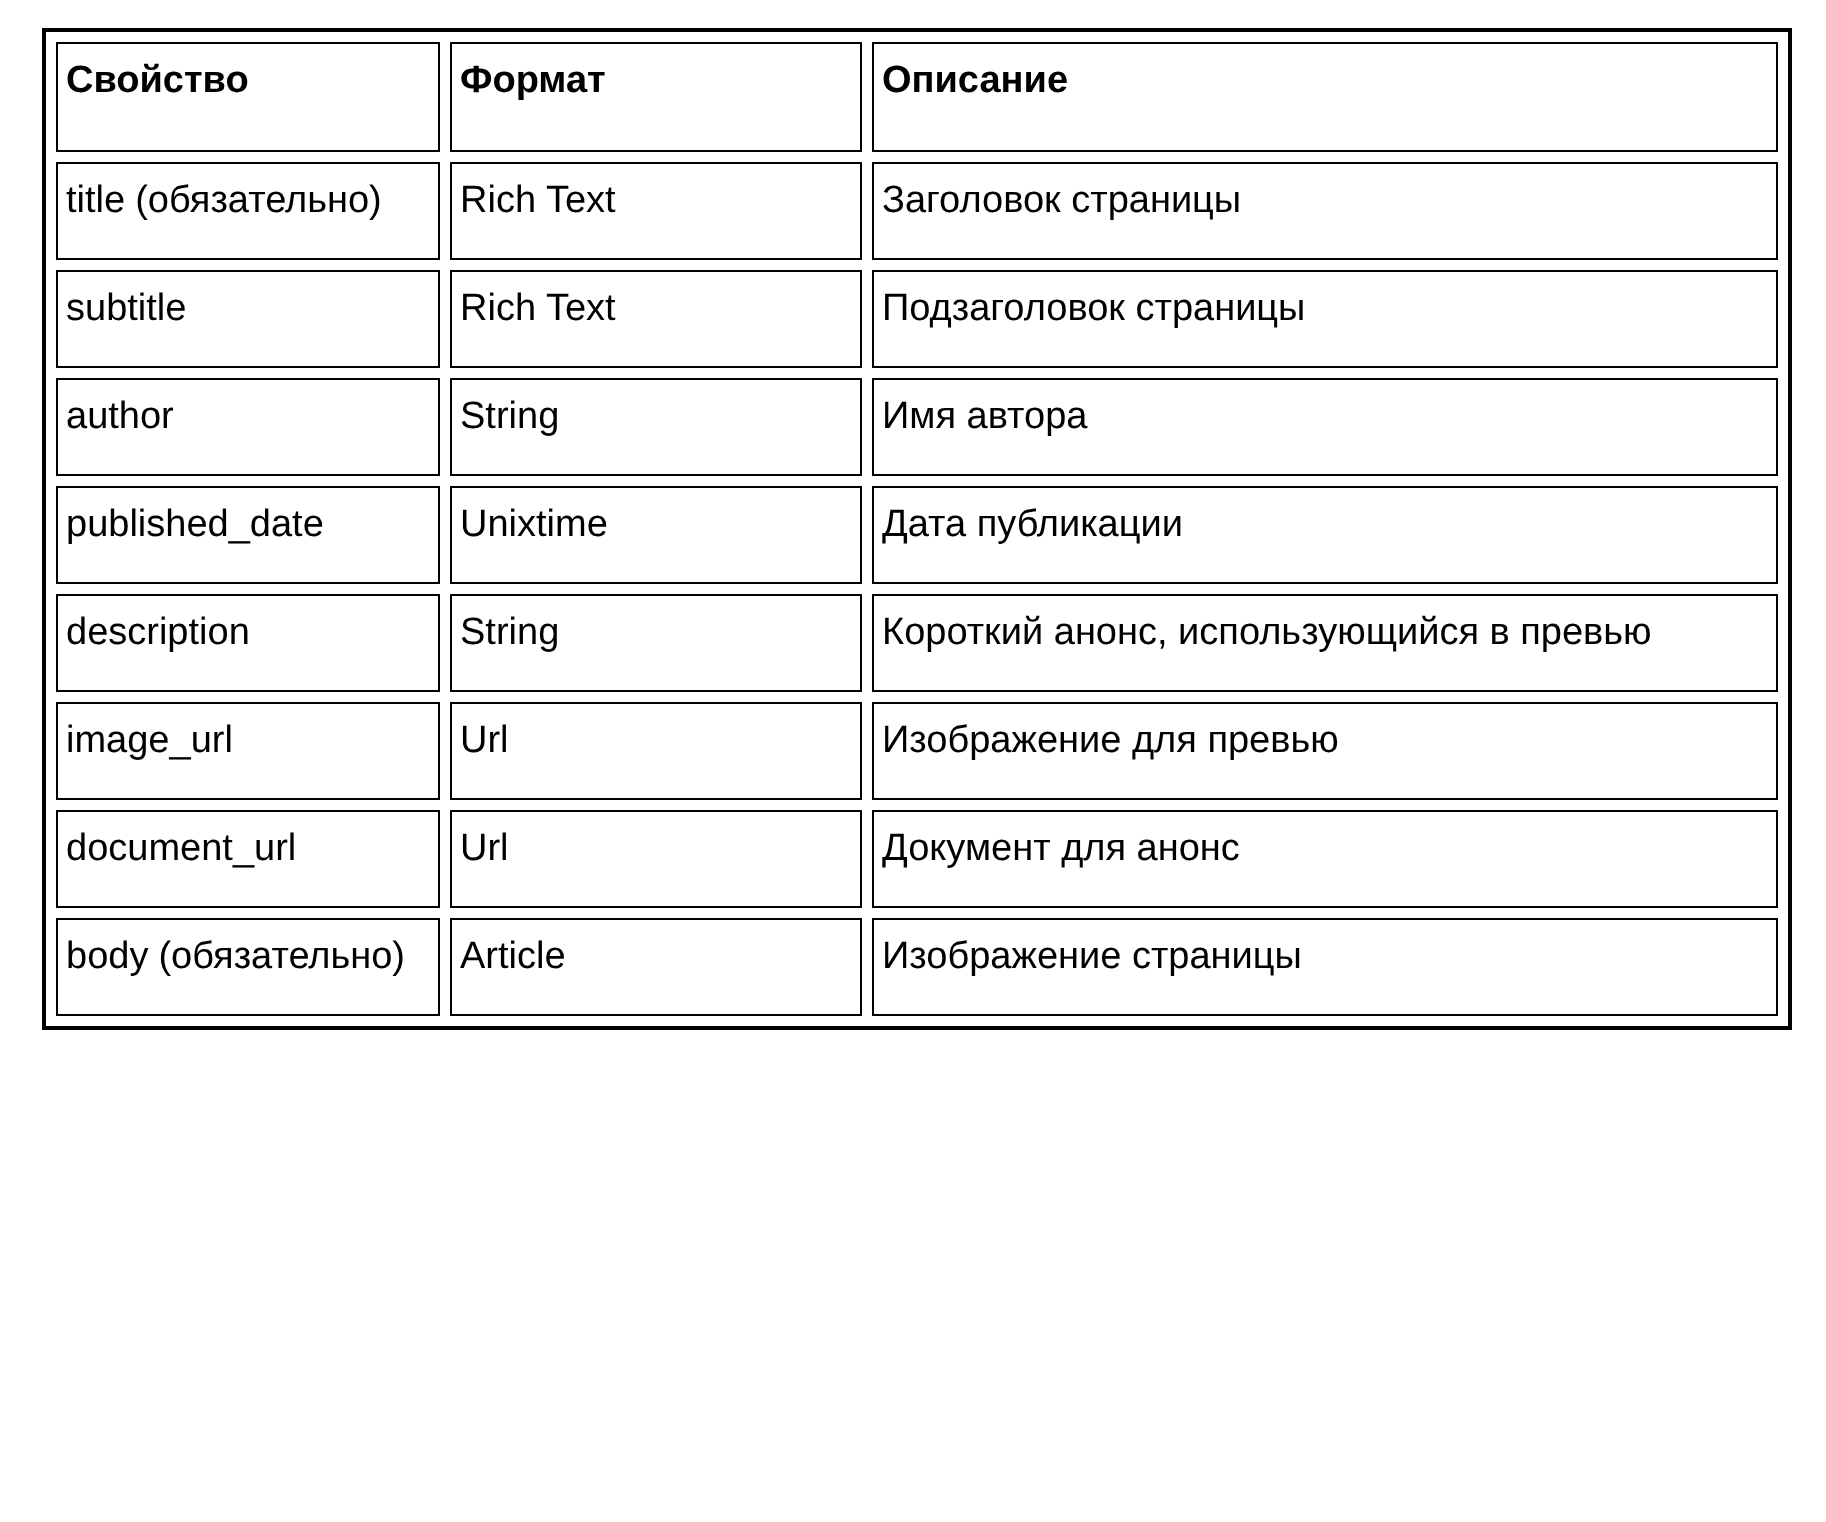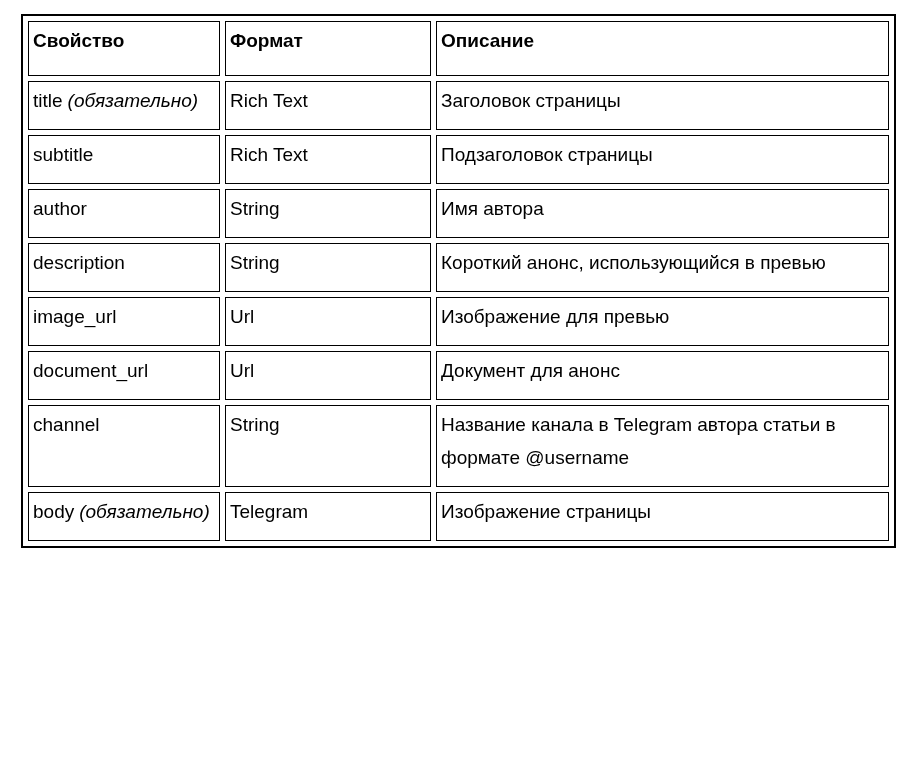--- a/index.html
+++ b/index.html
@@ -36,21 +36,20 @@
     word-wrap: break-word;
   }
   table.props tr.head td {
     font-weight: bold;
     padding-bottom: 18px;
   }
   col.c-prop   { width: 192px; }
   col.c-format { width: 206px; }
   col.c-desc   { width: 453px; }
   .note:not(:empty) {
-    font-style: italic;
     margin-left: 5px;
   }
 </style>
 </head>
 <body>
 
 <div class="page">
   <table class="props">
     <colgroup>
       <col class="c-prop">
@@ -82,20 +81,27 @@
 
   <tr>
     <td>
       <span>author</span><span class="note"></span>
     </td>
     <td>String</td>
     <td>Имя автора</td>
   </tr>
 
 
+  <tr>
+    <td>
+      <span>published_date</span><span class="note"></span>
+    </td>
+    <td>Unixtime</td>
+    <td>Дата публикации</td>
+  </tr>
 
   <tr>
     <td>
       <span>description</span><span class="note"></span>
     </td>
     <td>String</td>
     <td>Короткий анонс, использующийся в превью</td>
   </tr>
 
   <tr>
@@ -107,31 +113,24 @@
   </tr>
 
   <tr>
     <td>
       <span>document_url</span><span class="note"></span>
     </td>
     <td>Url</td>
     <td>Документ для анонс</td>
   </tr>
 
-  <tr>
-    <td>
-      <span>channel</span><span class="note"></span>
-    </td>
-    <td>String</td>
-    <td>Название канала в Telegram автора статьи в формате @username</td>
-  </tr>
 
 
   <tr>
     <td>
       <span>body</span><span class="note">(обязательно)</span>
     </td>
-    <td>Telegram</td>
+    <td>Article</td>
     <td>Изображение страницы</td>
   </tr>
 </tbody>
   </table>
 </div>
 
 </body></html>

